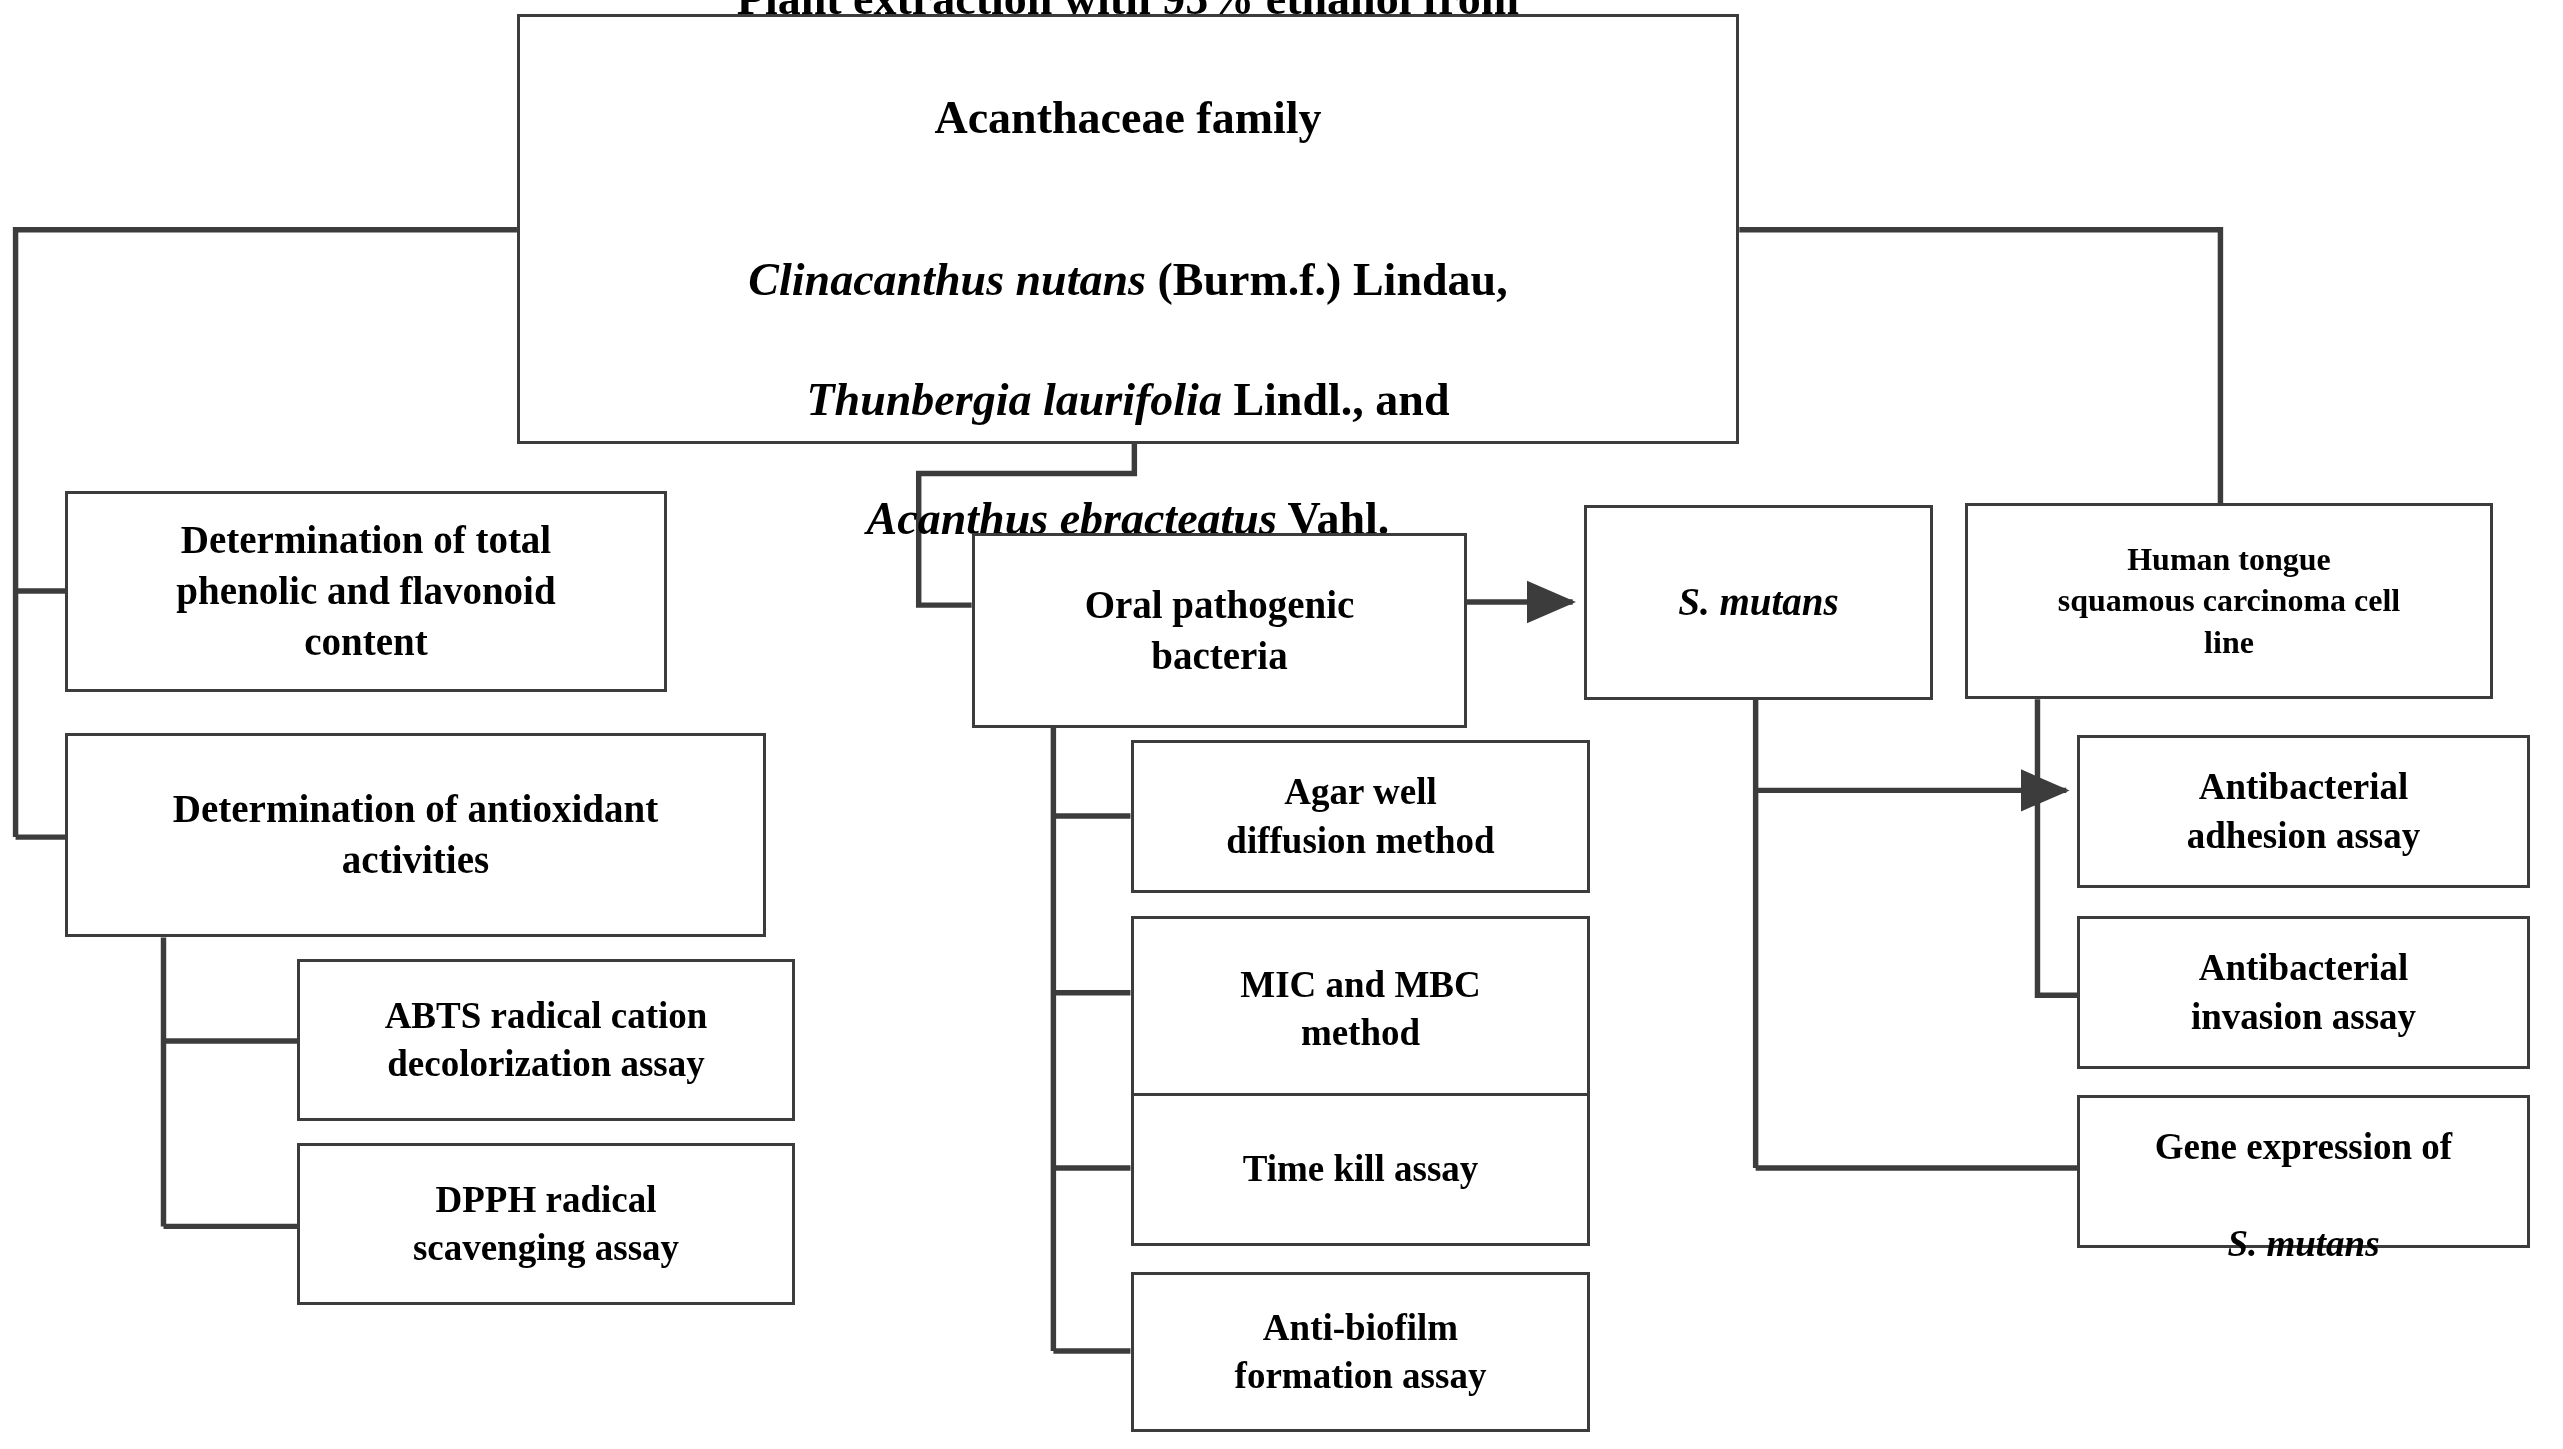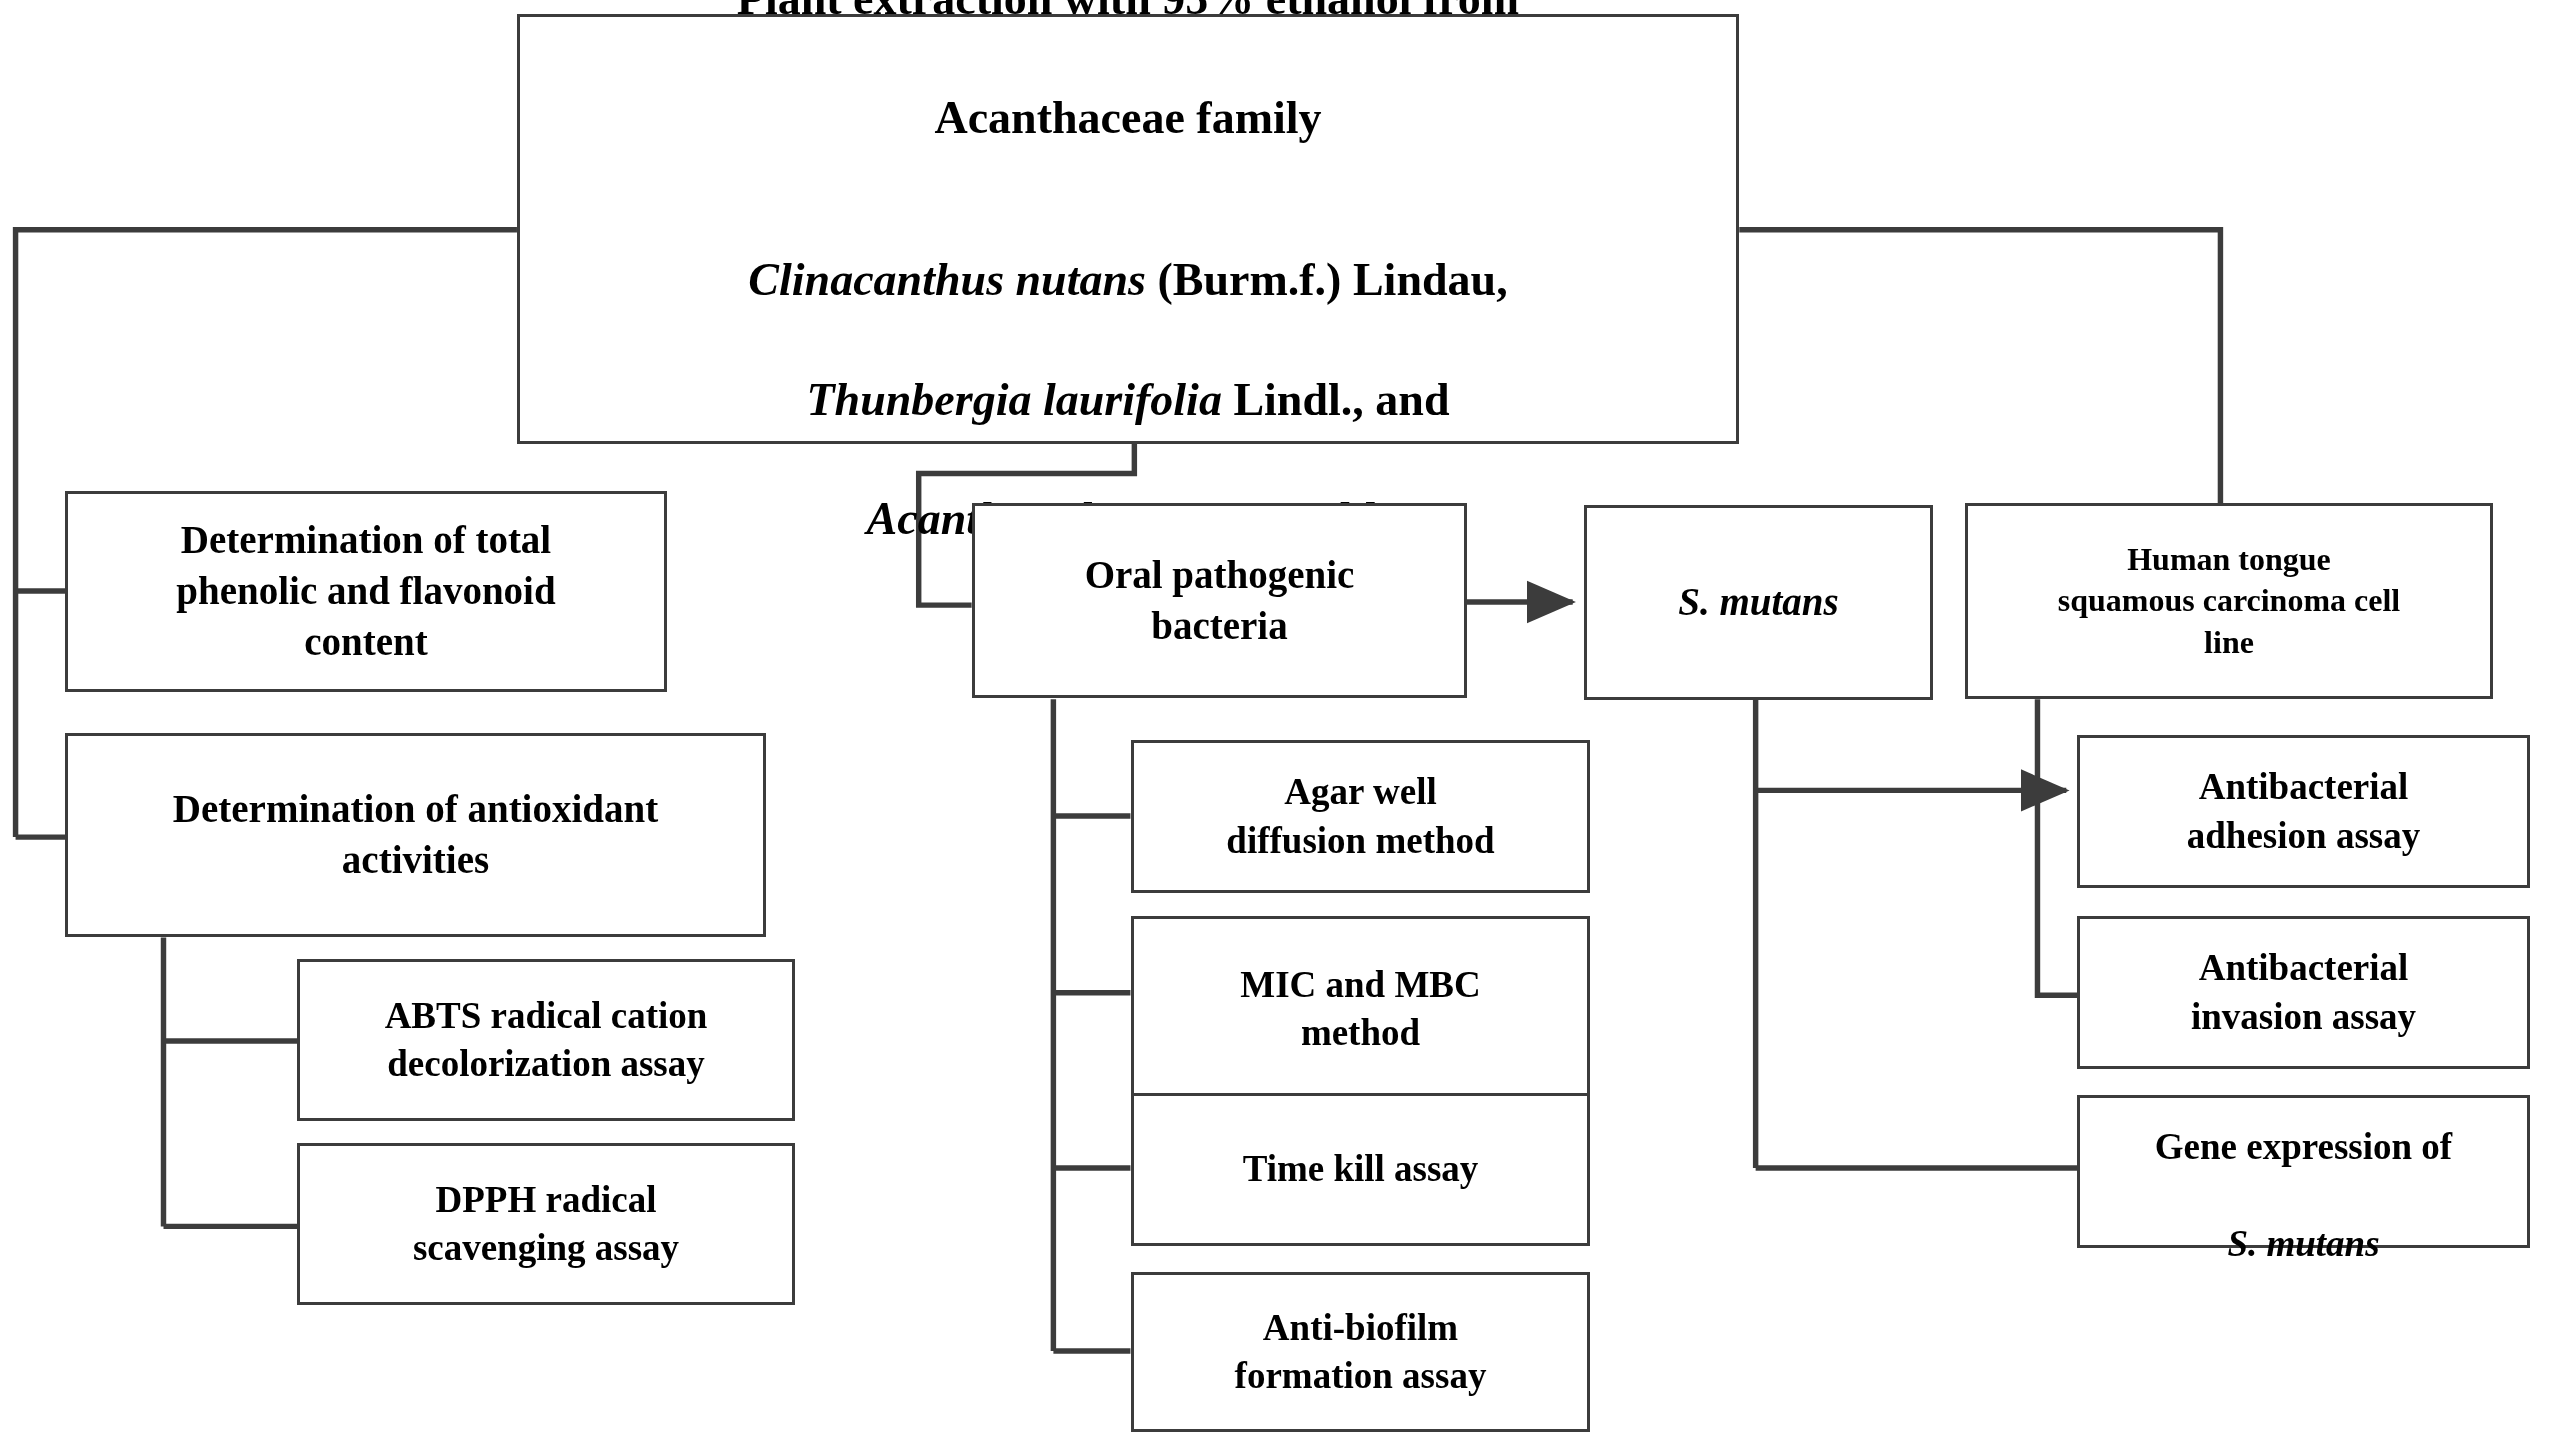--- a/index.html
+++ b/index.html
@@ -47,21 +47,21 @@
   .node .txt em {
     font-style: italic;
   }
   
   #node-root          { left: 517px;  top: 14px;   width: 1222px; height: 430px;  font-size: 46px; padding: 0 36px; }
   #node-root .line-gap{ display: block; height: 42px; }
   #node-tpc           { left: 65px;   top: 491px;  width: 602px;  height: 201px;  font-size: 39px; }
   #node-antiox        { left: 65px;   top: 733px;  width: 701px;  height: 204px;  font-size: 39px; }
   #node-abts          { left: 297px;  top: 959px; width: 498px;  height: 162px;  font-size: 37px; }
   #node-dppph         { left: 297px;  top: 1143px; width: 498px;  height: 162px;  font-size: 37px; }
-  #node-bacteria      { left: 972px; top: 503px;  width: 495px;  height: 195px;  font-size: 39px; }
+  #node-bacteria      { left: 972px; top: 533px;  width: 495px;  height: 195px;  font-size: 39px; }
   #node-smutans       { left: 1584px; top: 505px;  width: 349px;  height: 195px;  font-size: 39px; }
   #node-agar          { left: 1131px; top: 740px;  width: 459px;  height: 153px;  font-size: 37px; }
   #node-mic           { left: 1131px; top: 916px; width: 459px;  height: 186px;  font-size: 37px; }
   #node-timekill      { left: 1131px; top: 1093px; width: 459px;  height: 153px;  font-size: 37px; }
   #node-biofilm       { left: 1131px; top: 1272px; width: 459px;  height: 160px;  font-size: 37px; }
   #node-tongue        { left: 1965px; top: 503px;  width: 528px;  height: 196px;  font-size: 32px; }
   #node-adhesion      { left: 2077px; top: 735px;  width: 453px;  height: 153px;  font-size: 37px; }
   #node-invasion      { left: 2077px; top: 916px; width: 453px;  height: 153px;  font-size: 37px; }
   #node-gene          { left: 2077px; top: 1095px; width: 453px;  height: 153px;  font-size: 37px; }
 </style>

